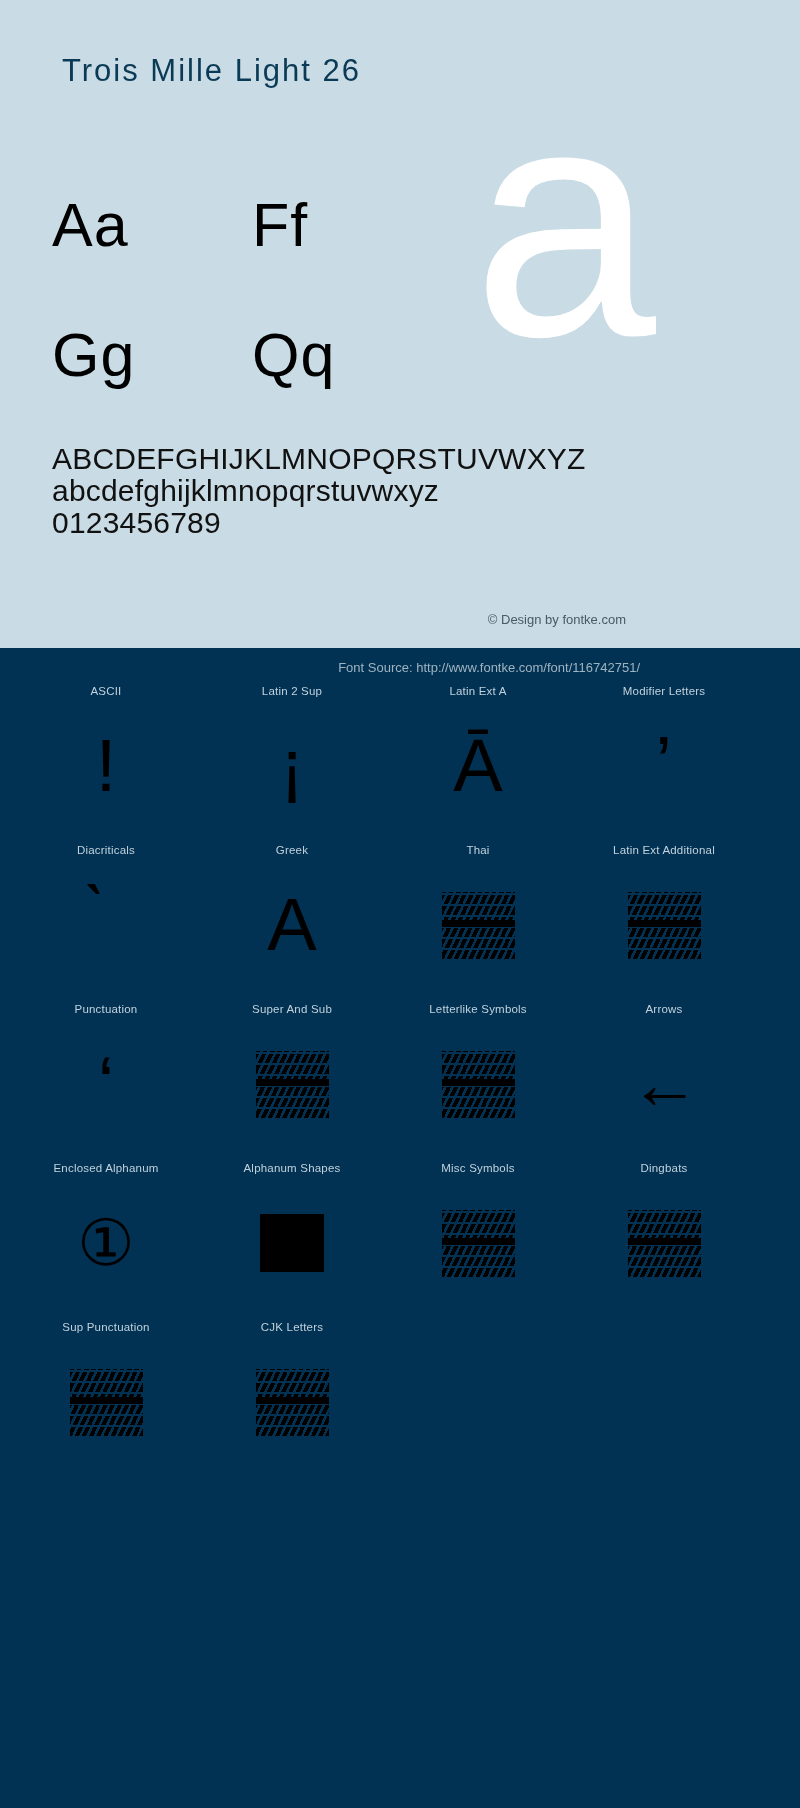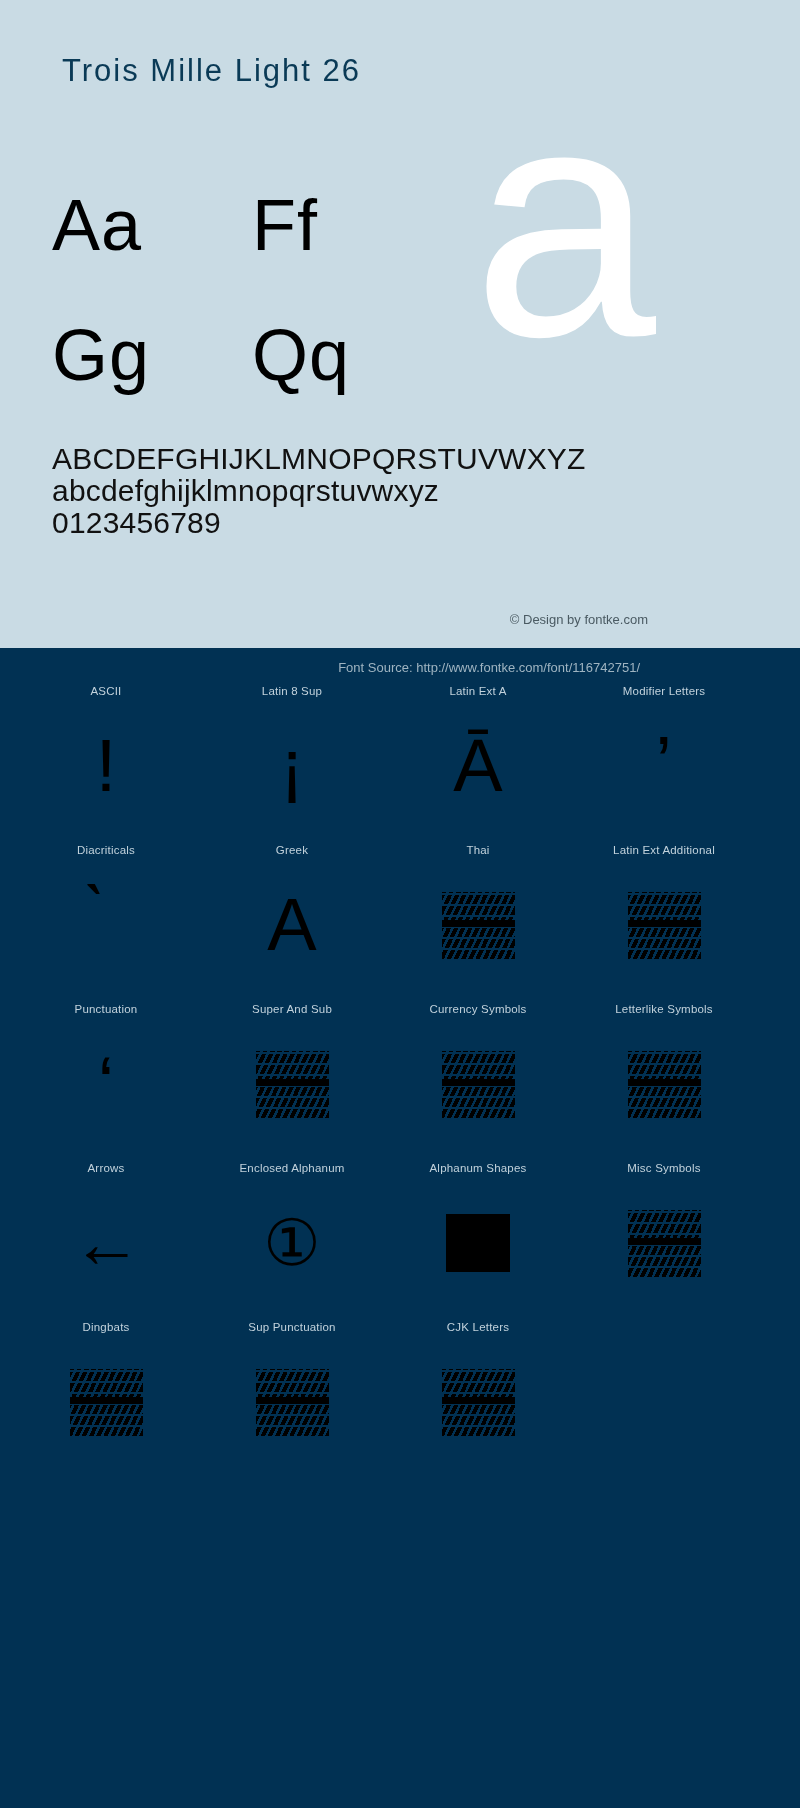--- a/index.html
+++ b/index.html
@@ -54,21 +54,21 @@
     top: 160px;
     width: 400px;
   }
   .sample-row {
     display: flex;
     height: 130px;
     align-items: center;
   }
   .sample-cell {
     width: 205px;
-    font-size: 72px;
+    font-size: 61px;
     line-height: 80px;
     color: #000000;
     font-weight: 300;
     letter-spacing: 1px;
     white-space: nowrap;
   }
 
   
   .alphabet {
     position: absolute;
@@ -81,21 +81,21 @@
     line-height: 31px;
     color: #111111;
     font-weight: 300;
     letter-spacing: 0.2px;
     white-space: nowrap;
     margin-bottom: 1px;
   }
 
   .copyright {
     position: absolute;
-    right: 152px;
+    right: 174px;
     top: 612px;
     font-size: 13px;
     line-height: 16px;
     color: #4a5a62;
     white-space: nowrap;
   }
 
   
   .bottom-section {
     position: relative;
@@ -225,21 +225,21 @@
     <div class="font-source">Font Source: http://www.fontke.com/font/116742751/</div>
 
     <div class="blocks-grid" id="blocks-grid">
         <div class="block-cell">
           <div class="block-label">ASCII</div>
           <div class="block-glyph">
             <div class="glyph-char">!</div>
           </div>
         </div>
         <div class="block-cell">
-          <div class="block-label">Latin 8 Sup</div>
+          <div class="block-label">Latin 2 Sup</div>
           <div class="block-glyph">
             <div class="glyph-char">¡</div>
           </div>
         </div>
         <div class="block-cell">
           <div class="block-label">Latin Ext A</div>
           <div class="block-glyph">
             <div class="glyph-char">Ā</div>
           </div>
         </div>
@@ -274,26 +274,20 @@
           </div>
         </div>
         <div class="block-cell">
           <div class="block-label">Punctuation</div>
           <div class="block-glyph">
             <div class="glyph-char">‘</div>
           </div>
         </div>
         <div class="block-cell">
           <div class="block-label">Super And Sub</div>
-          <div class="block-glyph">
-            <div class="tofu"></div>
-          </div>
-        </div>
-        <div class="block-cell">
-          <div class="block-label">Currency Symbols</div>
           <div class="block-glyph">
             <div class="tofu"></div>
           </div>
         </div>
         <div class="block-cell">
           <div class="block-label">Letterlike Symbols</div>
           <div class="block-glyph">
             <div class="tofu"></div>
           </div>
         </div>

